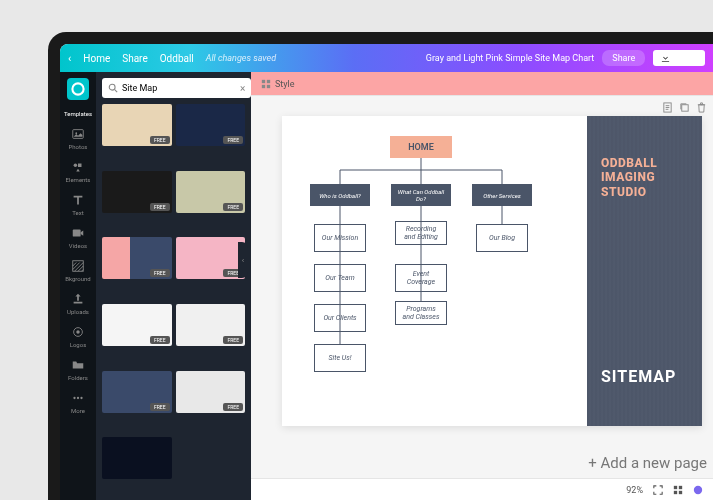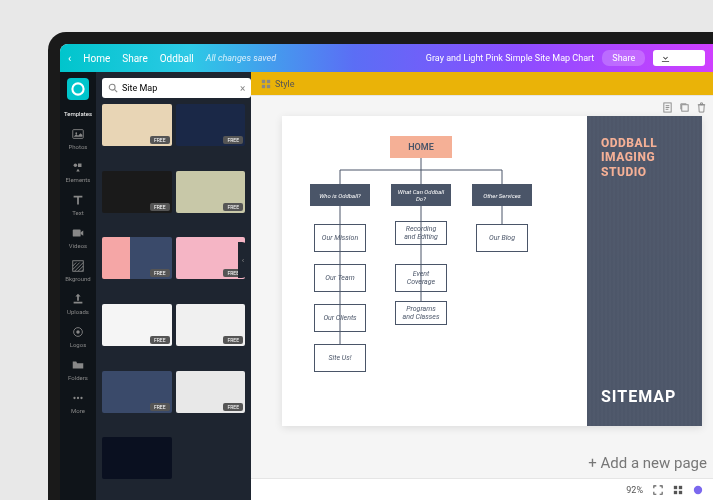--- a/index.html
+++ b/index.html
@@ -36,21 +36,21 @@
 .t3{background:#1a1a1a}
 .t4{background:#c8c8a8}
 .t5{background:linear-gradient(90deg,#f5a6a6 40%,#3a4a6a 40%)}
 .t6{background:#f5b5c5}
 .t7{background:#f5f5f5}
 .t8{background:#f0f0f0}
 .t9{background:#3a4a6a}
 .t10{background:#e8e8e8}
 .t11{background:#0a1020}
 .canvas-area{flex:1;background:#f5f5f5;display:flex;flex-direction:column;position:relative}
-.style-bar{height:24px;background:#eab308;border-bottom:1px solid #e5e5e5;display:flex;align-items:center;padding:3px 10px;font-size:9px;color:#555}
+.style-bar{height:24px;background:#fca5a5;border-bottom:1px solid #e5e5e5;display:flex;align-items:center;padding:3px 10px;font-size:9px;color:#555}
 .style-bar svg{width:10px;height:10px;margin-right:4px}
 .canvas-tools{position:absolute;right:6px;top:30px;display:flex;gap:6px}
 .canvas-tools svg{width:11px;height:11px;fill:#888}
 .canvas-wrap{flex:1;display:flex;align-items:flex-start;justify-content:center;padding:20px 0 0 20px;overflow:hidden}
 .design{width:420px;height:310px;background:#fff;box-shadow:0 2px 8px rgba(0,0,0,.1);display:flex}
 .sitemap-side{flex:1;padding:20px 15px;position:relative}
 .node{border:1px solid #4a5568;font-size:7px;display:flex;align-items:center;justify-content:center;text-align:center;position:absolute;padding:4px;color:#4a5568}
 .node.home{background:#f5b096;border:none;color:#4a5568;font-weight:600;font-size:9px;left:108px;top:20px;width:62px;height:22px}
 .node.cat{background:#4a5568;color:#fff;font-style:italic;font-size:6px;width:60px;height:22px;top:68px}
 .node.c1{left:28px}
@@ -60,21 +60,21 @@
 .node.l1a{left:32px;top:108px}
 .node.l1b{left:32px;top:148px}
 .node.l1c{left:32px;top:188px}
 .node.l1d{left:32px;top:228px}
 .node.l2a{left:113px;top:105px;height:24px}
 .node.l2b{left:113px;top:148px}
 .node.l2c{left:113px;top:185px;height:24px}
 .node.l3a{left:194px;top:108px}
 svg.lines{position:absolute;left:0;top:0;width:100%;height:100%;pointer-events:none}
 .lines line{stroke:#4a5568;stroke-width:1}
-.brand-side{width:115px;background:#4a5568;position:relative;display:flex;flex-direction:column;justify-content:space-between;padding:20px 14px}
+.brand-side{width:115px;background:#4a5568;position:relative;display:flex;flex-direction:column;justify-content:space-between;padding:40px 14px}
 .brand-side::before{content:"";position:absolute;inset:0;background:linear-gradient(rgba(74,85,104,.85),rgba(74,85,104,.85)),repeating-linear-gradient(90deg,#667 0,#667 2px,#778 2px,#778 4px);opacity:.95}
 .brand-title{position:relative;color:#f5b096;font-weight:800;font-size:12px;line-height:1.2;letter-spacing:.5px}
 .brand-foot{position:relative;color:#fff;font-weight:700;font-size:16px;letter-spacing:1px}
 .add-page{text-align:right;font-size:15px;color:#777;padding:6px}
 .bottom-bar{height:22px;background:#fff;border-top:1px solid #e5e5e5;display:flex;align-items:center;justify-content:flex-end;padding:0 10px;gap:10px;font-size:9px;color:#555}
 .collapse-handle{position:absolute;left:190px;top:210px;width:10px;height:36px;background:#1e2530;border-radius:0 6px 6px 0;display:flex;align-items:center;justify-content:center;color:#888;font-size:8px}
 </style>
 </head>
 <body>
 

